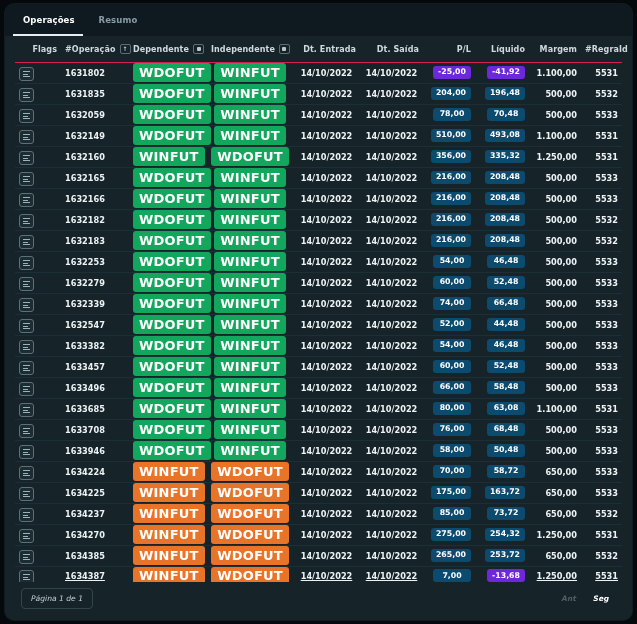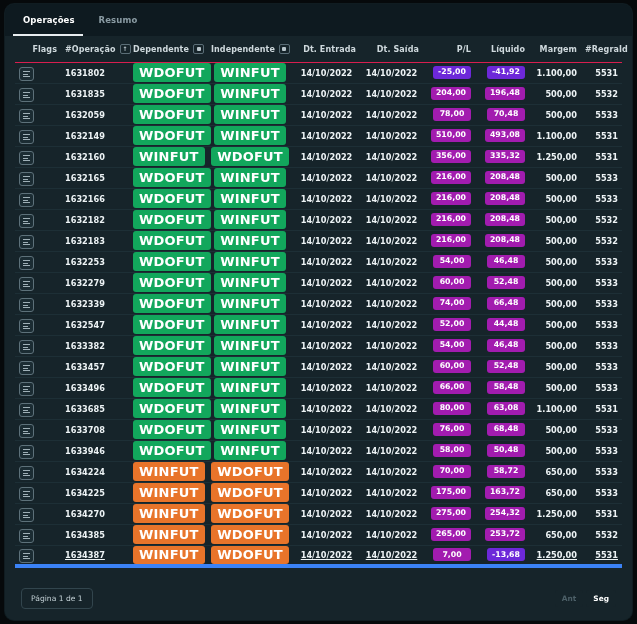--- a/index.html
+++ b/index.html
@@ -182,32 +182,33 @@
     display: inline-block;
     min-width: 38px;
     padding: 2.5px 5px 3px;
     border-radius: 3px;
     font-size: 7.8px;
     font-weight: bold;
     color: #ffffff;
     text-align: center;
     line-height: 1;
   }
-  .val.pos { background: #a21caf; }
+  .val.pos { background: #0c4a6e; }
   .val.neg { background: #6d28d9; }
 
   
   .footer {
     flex: 0 0 auto;
     height: 38px;
     background: #16242a;
     display: flex;
     align-items: center;
     justify-content: space-between;
     padding: 0 16px 6px 16px;
+    font-style: italic;
   }
   .page-chip {
     border: 1px solid #32454d;
     border-radius: 4px;
     padding: 5px 9px;
     font-size: 7.6px;
     color: #c5d2d7;
     background: #16242a;
   }
   .pager {
@@ -627,20 +628,36 @@
               <td class="ta-r"><span class="val pos">163,72</span></td>
               <td class="ta-r">650,00</td>
               <td class="ta-r">5533</td>
             </tr>
             <tr>
               <td class="ta-l"><span class="flag-btn">
                   <i></i>
                   <i></i>
                   <i></i>
                 </span></td>
+              <td class="ta-l">1634237</td>
+              <td class="ta-c"><span class="badge orange">WINFUT</span></td>
+              <td class="ta-c"><span class="badge orange">WDOFUT</span></td>
+              <td class="ta-c">14/10/2022</td>
+              <td class="ta-c">14/10/2022</td>
+              <td class="ta-r"><span class="val pos">85,00</span></td>
+              <td class="ta-r"><span class="val pos">73,72</span></td>
+              <td class="ta-r">650,00</td>
+              <td class="ta-r">5532</td>
+            </tr>
+            <tr>
+              <td class="ta-l"><span class="flag-btn">
+                  <i></i>
+                  <i></i>
+                  <i></i>
+                </span></td>
               <td class="ta-l">1634270</td>
               <td class="ta-c"><span class="badge orange">WINFUT</span></td>
               <td class="ta-c"><span class="badge orange">WDOFUT</span></td>
               <td class="ta-c">14/10/2022</td>
               <td class="ta-c">14/10/2022</td>
               <td class="ta-r"><span class="val pos">275,00</span></td>
               <td class="ta-r"><span class="val pos">254,32</span></td>
               <td class="ta-r">1.250,00</td>
               <td class="ta-r">5531</td>
             </tr>

